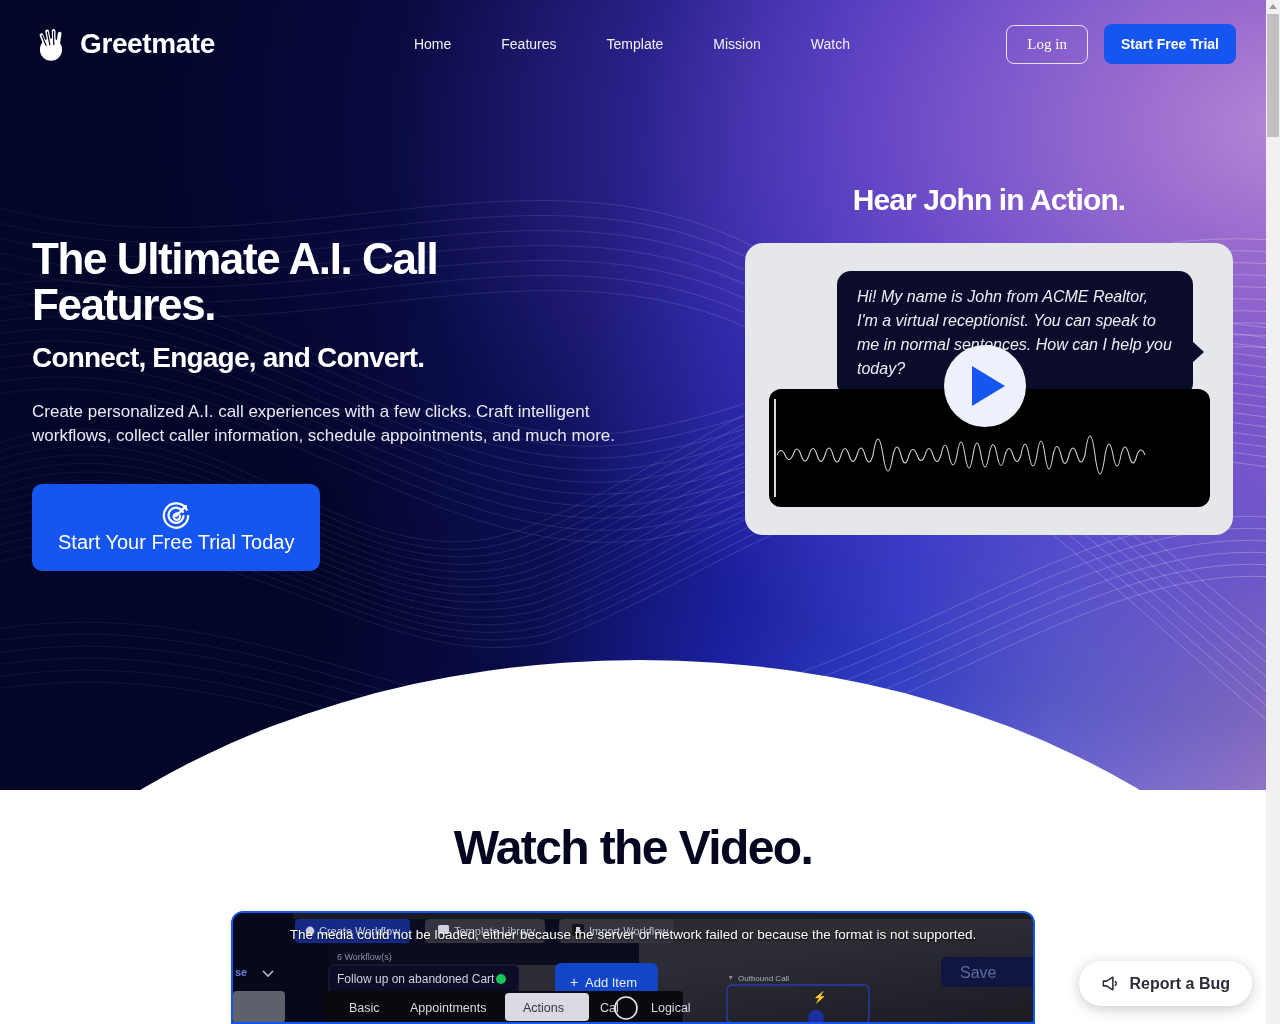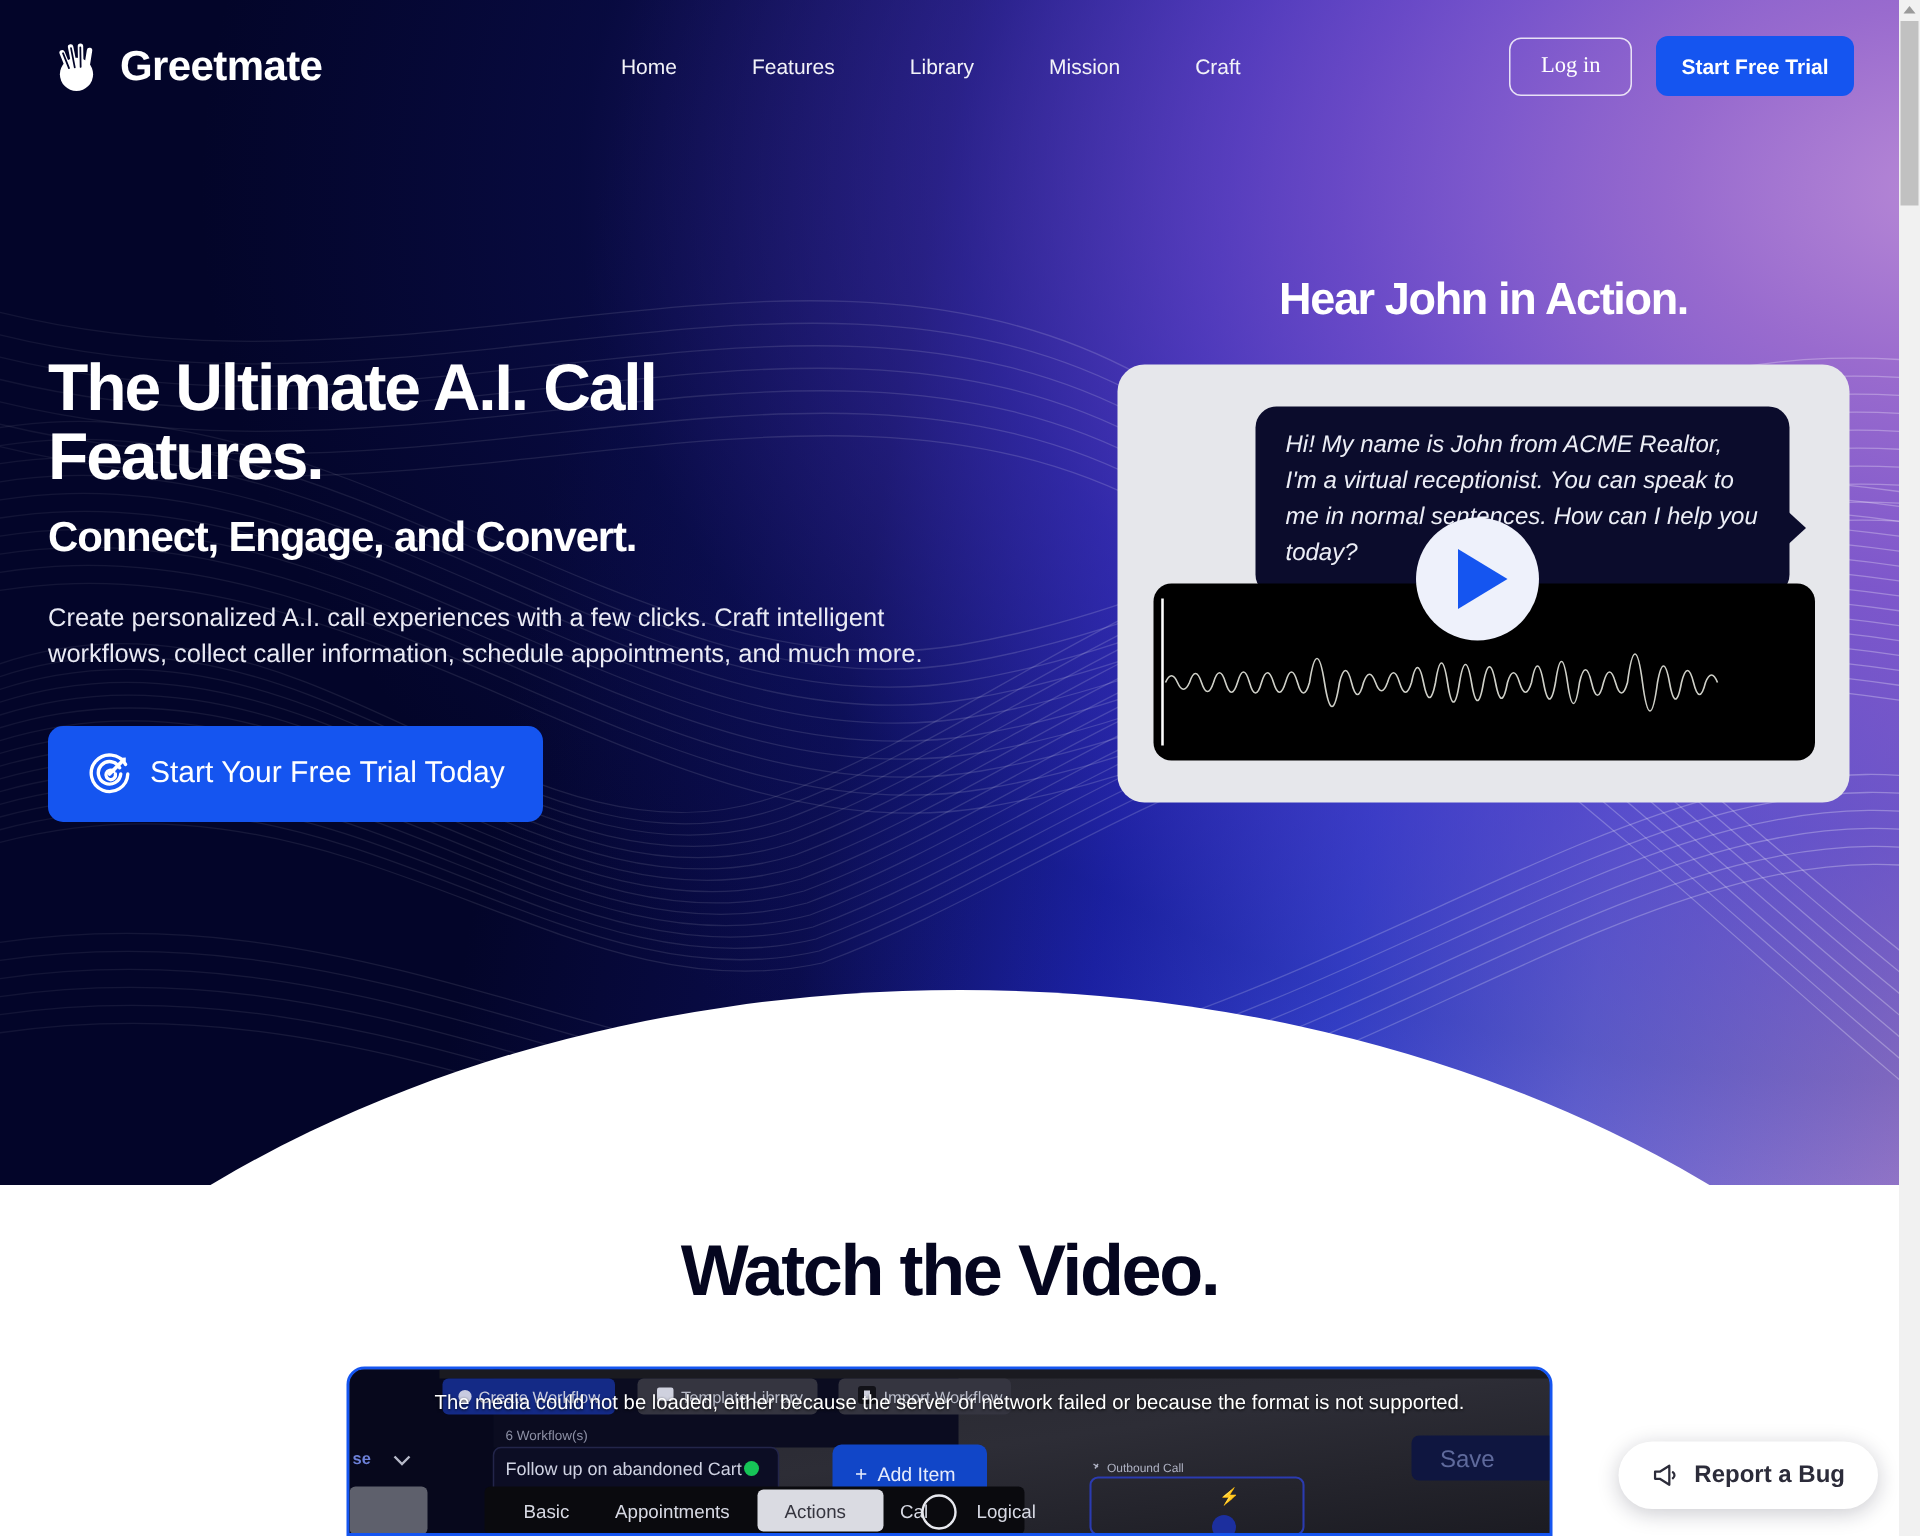--- a/index.html
+++ b/index.html
@@ -145,30 +145,30 @@
   .hero-body {
     color: #e9eaf4;
     font-size: 17px;
     line-height: 24px;
     margin-top: 26px;
     max-width: 600px;
   }
   .cta {
     display: inline-flex;
     align-items: center;
-    gap: 12px;
     margin-top: 36px;
     background: #1555f0;
     color: #ffffff;
     border: none;
     border-radius: 10px;
     padding: 17px 26px;
     font-size: 20px;
     cursor: pointer;
     font-family: "Liberation Sans", sans-serif;
+    flex-direction: column;
   }
   .cta-icon { width: 30px; height: 30px; display: block; }
 
   
   .hear-title {
     position: absolute;
     left: 746px;
     top: 183px;
     width: 486px;
     text-align: center;
@@ -417,23 +417,23 @@
             <rect x="20.2" y="8" width="1.5" height="18" rx="0.75" transform="rotate(-11 21 17)"></rect>
             <rect x="26.6" y="7.5" width="1.5" height="18" rx="0.75" transform="rotate(-1 27.4 16.5)"></rect>
           </g>
         </svg>
         <span class="brand-name">Greetmate</span>
       </div>
 
       <div class="nav-links">
         <a class="nav-link">Home</a>
         <a class="nav-link">Features</a>
-        <a class="nav-link">Library</a>
+        <a class="nav-link">Template</a>
         <a class="nav-link">Mission</a>
-        <a class="nav-link">Craft</a>
+        <a class="nav-link">Watch</a>
       </div>
 
       <div class="nav-actions">
         <button class="btn-login">Log in</button>
         <button class="btn-trial">Start Free Trial</button>
       </div>
     </nav>
 
     <div class="hero-left">
       <h1 class="hero-title">

